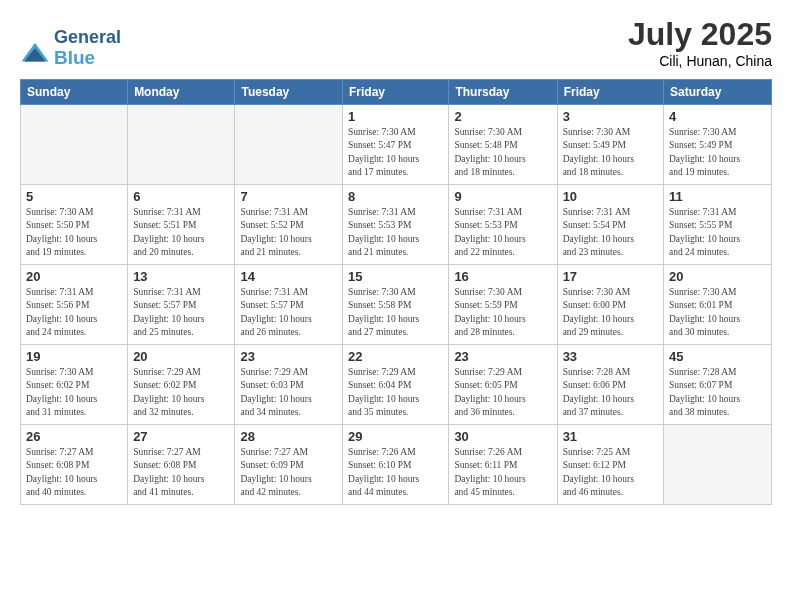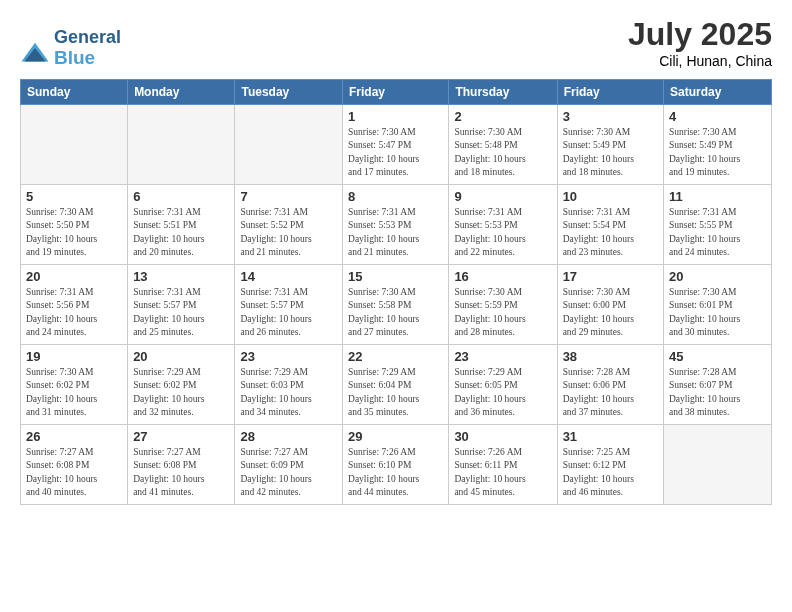--- a/index.html
+++ b/index.html
@@ -213,21 +213,21 @@
           </td>
           <td>
             <span class="day-num">22</span>
             <div class="day-info">Sunrise: 7:29 AM<br>Sunset: 6:04 PM<br>Daylight: 10 hours<br>and 35 minutes.</div>
           </td>
           <td>
             <span class="day-num">23</span>
             <div class="day-info">Sunrise: 7:29 AM<br>Sunset: 6:05 PM<br>Daylight: 10 hours<br>and 36 minutes.</div>
           </td>
           <td>
-            <span class="day-num">38</span>
+            <span class="day-num">33</span>
             <div class="day-info">Sunrise: 7:28 AM<br>Sunset: 6:06 PM<br>Daylight: 10 hours<br>and 37 minutes.</div>
           </td>
           <td>
             <span class="day-num">45</span>
             <div class="day-info">Sunrise: 7:28 AM<br>Sunset: 6:07 PM<br>Daylight: 10 hours<br>and 38 minutes.</div>
           </td>
         </tr>
         <tr>
           <td>
             <span class="day-num">26</span>

